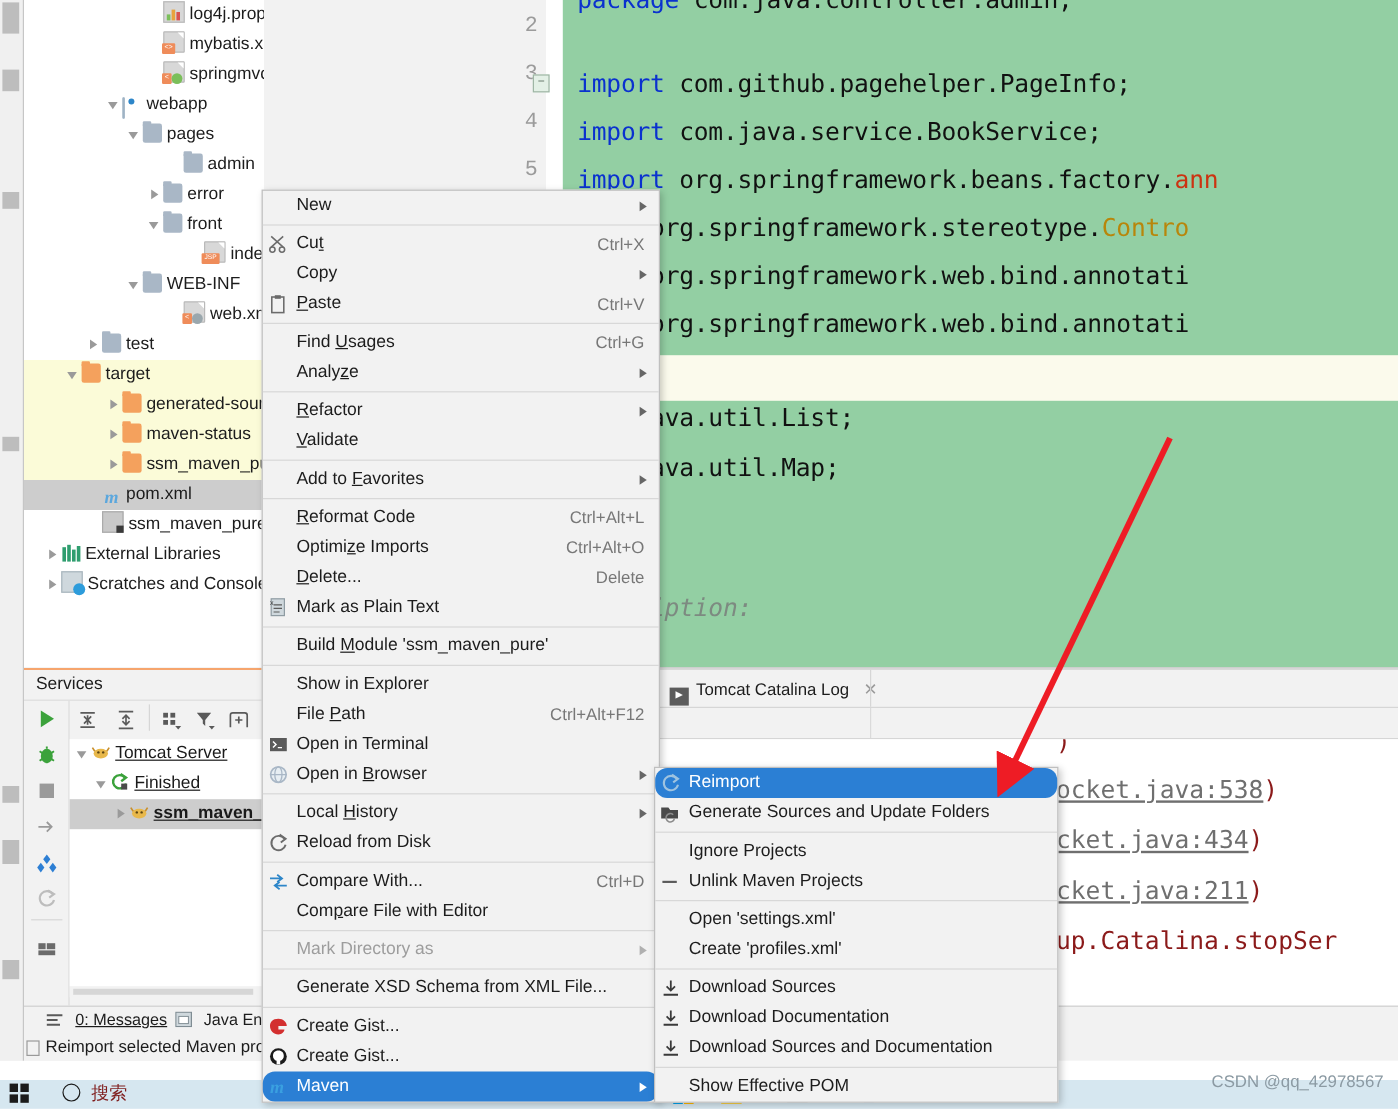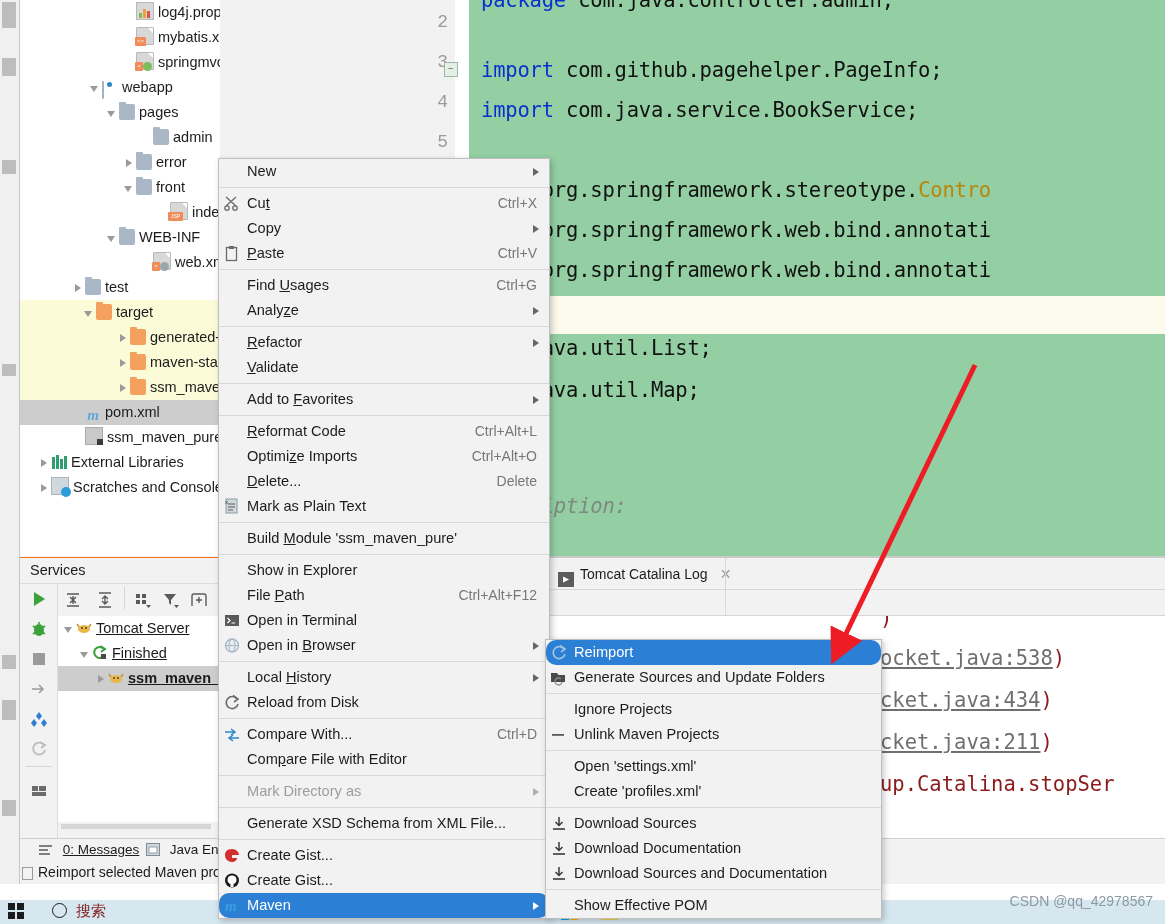--- a/index.html
+++ b/index.html
@@ -15,21 +15,21 @@
   
   #ide{position:absolute;left:0;top:0;width:1165px;height:884px;background:#f2f2f2;overflow:hidden;}
 
   
   #left-strip{position:absolute;left:0;top:0;width:19px;height:884px;background:#f0f0f0;border-right:1px solid #c6c6c6;}
   #left-strip .chip{position:absolute;left:2px;width:14px;background:#bdbdbd;}
 
   
   #project-tree{position:absolute;left:20px;top:0;width:200px;height:556px;background:#ffffff;overflow:hidden;}
   .tree-row{position:relative;height:25px;line-height:25px;white-space:nowrap;font-size:14.5px;padding-left:0;color:#1c1c1c;}
-  .tree-row.hl-yellow{background:#fbfbd8;padding-left:28px;}
+  .tree-row.hl-yellow{background:#fbfbd8;}
   .tree-row.hl-grey{background:#cdcdcd;}
   .arrow{display:inline-block;width:11px;height:11px;position:relative;vertical-align:middle;margin-right:1px;}
   .arrow.right::before{content:"";position:absolute;left:2px;top:1px;border-left:6px solid #9a9a9a;border-top:4.5px solid transparent;border-bottom:4.5px solid transparent;}
   .arrow.down::before{content:"";position:absolute;left:0px;top:3px;border-top:6px solid #9a9a9a;border-left:4.5px solid transparent;border-right:4.5px solid transparent;}
   .ico{display:inline-block;width:16px;height:16px;vertical-align:-3px;margin-right:4px;position:relative;}
   .ico-folder{background:#a9b7c6;border-radius:1px 2px 2px 2px;}
   .ico-folder::before{content:"";position:absolute;left:0;top:-2px;width:7px;height:4px;background:#a9b7c6;border-radius:1px 1px 0 0;}
   .ico-folder.orange{background:#f4a15d;}
   .ico-folder.orange::before{background:#f4a15d;}
   .ico-file{background:#d8d8d8;border:1px solid #b9b9b9;border-radius:1px;}
@@ -169,20 +169,21 @@
         <div class="lineno" style="top: 12px;">2</div>
         <div class="lineno" style="top: 52px;">3</div>
         <div class="lineno" style="top: 92px;">4</div>
         <div class="lineno" style="top: 132px;">5</div>
       </div>
     <div id="code-area">
       <div id="band-cream" style="top:296px;height:38px;"></div>
     <div class="codeline" style="top: -12px;"><span class="kw">package</span><span class="pkg"> com.java.controller.admin;</span></div>
         <div class="codeline" style="top: 58px;"><span class="kw">import</span><span class="pkg"> com.github.pagehelper.PageInfo;</span></div>
         <div class="codeline" style="top: 98px;"><span class="kw">import</span><span class="pkg"> com.java.service.BookService;</span></div>
+        <div class="codeline" style="top: 138px;"><span class="kw">import</span><span class="pkg"> org.springframework.beans.factory.</span><span class="ann">ann</span></div>
         <div class="codeline" style="top: 178px;"><span class="kw">port</span><span class="pkg"> org.springframework.stereotype.</span><span class="cls">Contro</span></div>
         <div class="codeline" style="top: 218px;"><span class="kw">port</span><span class="pkg"> org.springframework.web.bind.annotati</span></div>
         <div class="codeline" style="top: 258px;"><span class="kw">port</span><span class="pkg"> org.springframework.web.bind.annotati</span></div>
         <div class="codeline" style="top: 336px;"><span class="kw">ort</span><span class="pkg"> java.util.List;</span></div>
         <div class="codeline" style="top: 378px;"><span class="kw">ort</span><span class="pkg"> java.util.Map;</span></div>
         <div class="codeline" style="top: 494px;"><span class="cmt">description:</span></div>
       </div>
   <div class="fold" style="top: 62px;">−</div>
     </div>
   <div id="editor-scroll">

